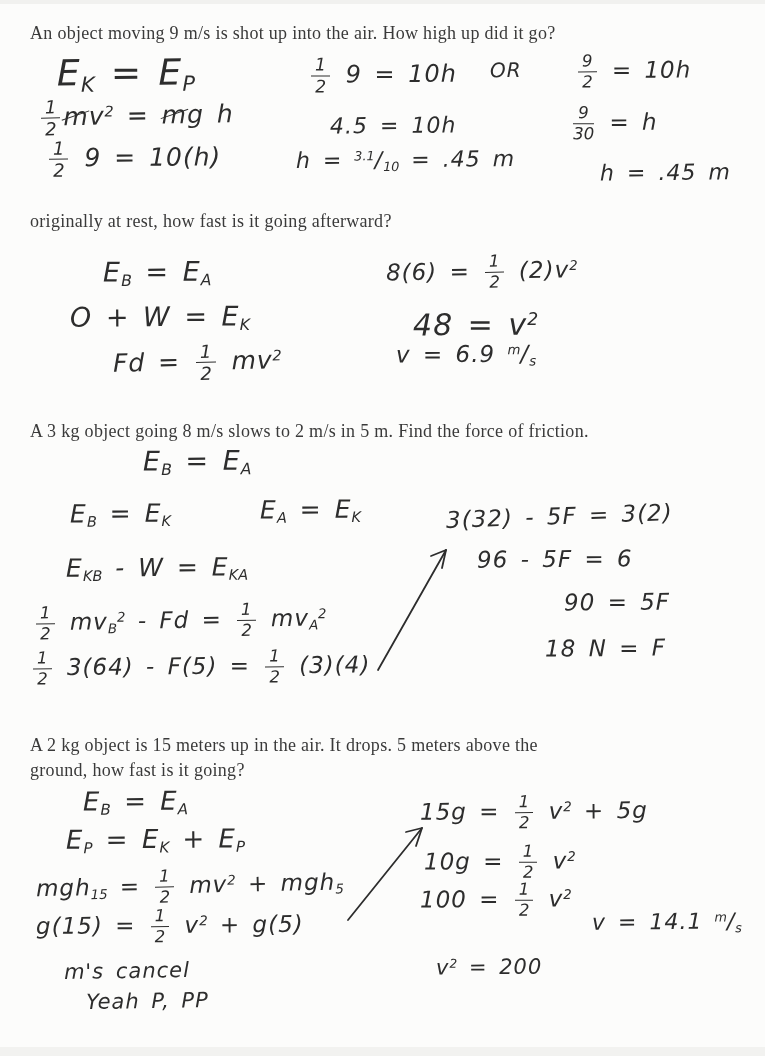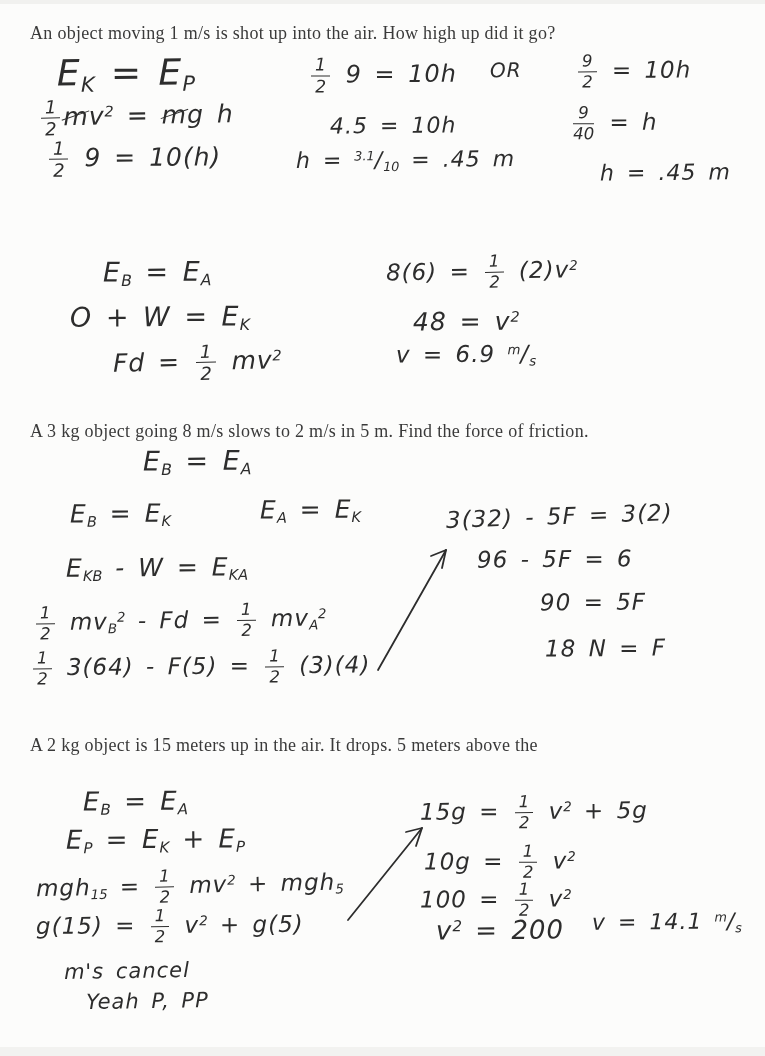--- a/index.html
+++ b/index.html
@@ -37,83 +37,85 @@
   svg.arrow line,svg.arrow path{stroke:#2d2d2d;stroke-width:1.8;fill:none;stroke-linecap:round;}
 </style>
 </head>
 <body>
 
 <main class="page">
   <div class="scan-edge-top"></div>
 
   <section>
     <div class="q" style="left:30px;top:21px">
-      <div>An object moving 1 m/s is shot up into the air.  How high up did it go?</div>
+      <div>An object moving 9 m/s is shot up into the air.  How high up did it go?</div>
     </div>
     <div class="hw" style="left:57px;top:52px;font-size:36px">E<sub>K</sub> = E<sub>P</sub></div>
     <div class="hw" style="left:38px;top:96px;font-size:25px;transform:rotate(-1deg)"><span class="frac"><span class="fn">1</span><span class="fd">2</span></span><span class="strike">m</span>v<sup>2</sup> = <span class="strike">m</span>g h</div>
     <div class="hw" style="left:46px;top:138px;font-size:25px"><span class="frac"><span class="fn">1</span><span class="fd">2</span></span> 9 = 10(h)</div>
 
     <div class="hw" style="left:308px;top:55px;font-size:24px"><span class="frac"><span class="fn">1</span><span class="fd">2</span></span> 9 = 10h</div>
     <div class="hw" style="left:490px;top:58px;font-size:20px">OR</div>
     <div class="hw" style="left:330px;top:113px;font-size:22px">4.5 = 10h</div>
     <div class="hw" style="left:296px;top:147px;font-size:22px">h = <sup>3.1</sup>/<sub>10</sub> = .45 m</div>
 
     <div class="hw" style="left:575px;top:52px;font-size:23px"><span class="frac"><span class="fn">9</span><span class="fd">2</span></span> = 10h</div>
-    <div class="hw" style="left:570px;top:104px;font-size:23px"><span class="frac"><span class="fn">9</span><span class="fd">40</span></span> = h</div>
+    <div class="hw" style="left:570px;top:104px;font-size:23px"><span class="frac"><span class="fn">9</span><span class="fd">30</span></span> = h</div>
     <div class="hw" style="left:600px;top:160px;font-size:22px">h = .45 m</div>
   </section>
 
   <section>
     <div class="q" style="left:30px;top:209px">
+      <div>originally at rest, how fast is it going afterward?</div>
     </div>
     <div class="hw" style="left:103px;top:256px;font-size:27px">E<sub>B</sub> = E<sub>A</sub></div>
     <div class="hw" style="left:70px;top:301px;font-size:27px">O + W = E<sub>K</sub></div>
     <div class="hw" style="left:113px;top:342px;font-size:25px;transform:rotate(-1.2deg)">Fd = <span class="frac"><span class="fn">1</span><span class="fd">2</span></span> mv<sup>2</sup></div>
 
     <div class="hw" style="left:386px;top:253px;font-size:23px;transform:rotate(-1deg)">8(6) = <span class="frac"><span class="fn">1</span><span class="fd">2</span></span> (2)v<sup>2</sup></div>
-    <div class="hw" style="left:413px;top:307px;font-size:25px">48 = v<sup>2</sup></div>
+    <div class="hw" style="left:413px;top:307px;font-size:30px">48 = v<sup>2</sup></div>
     <div class="hw" style="left:396px;top:341px;font-size:23px">v = 6.9 <sup>m</sup>/<sub>s</sub></div>
   </section>
 
   <section>
     <div class="q" style="left:30px;top:419px">
       <div>A 3 kg object going 8 m/s slows to 2 m/s in 5 m.  Find the force of friction.</div>
     </div>
     <div class="hw" style="left:143px;top:445px;font-size:27px">E<sub>B</sub> = E<sub>A</sub></div>
     <div class="hw" style="left:70px;top:499px;font-size:25px">E<sub>B</sub> = E<sub>K</sub></div>
     <div class="hw" style="left:260px;top:495px;font-size:25px">E<sub>A</sub> = E<sub>K</sub></div>
     <div class="hw" style="left:66px;top:553px;font-size:25px">E<sub>KB</sub> - W = E<sub>KA</sub></div>
     <div class="hw" style="left:33px;top:602px;font-size:23px;transform:rotate(-1deg)"><span class="frac"><span class="fn">1</span><span class="fd">2</span></span> mv<sub>B</sub><sup>2</sup> - Fd = <span class="frac"><span class="fn">1</span><span class="fd">2</span></span> mv<sub>A</sub><sup>2</sup></div>
     <div class="hw" style="left:30px;top:648px;font-size:23px"><span class="frac"><span class="fn">1</span><span class="fd">2</span></span> 3(64) - F(5) = <span class="frac"><span class="fn">1</span><span class="fd">2</span></span> (3)(4)</div>
 
     <div class="hw" style="left:446px;top:503px;font-size:23px;transform:rotate(-2deg)">3(32) - 5F = 3(2)</div>
     <div class="hw" style="left:477px;top:546px;font-size:23px">96 - 5F = 6</div>
-    <div class="hw" style="left:540px;top:589px;font-size:23px">90 = 5F</div>
+    <div class="hw" style="left:564px;top:589px;font-size:23px">90 = 5F</div>
     <div class="hw" style="left:545px;top:635px;font-size:23px">18 N = F</div>
 
     <svg class="arrow" style="left:368px;top:540px" width="90" height="140">
       <line x1="10" y1="130" x2="78" y2="10"></line>
       <path d="M78 10 L63 16 M78 10 L74 28"></path>
     </svg>
   </section>
 
   <section>
     <div class="q" style="left:30px;top:733px">
       <div>A 2 kg object is 15 meters up in the air.  It drops.  5 meters above the</div>
+      <div>ground, how fast is it going?</div>
     </div>
     <div class="hw" style="left:83px;top:786px;font-size:26px">E<sub>B</sub> = E<sub>A</sub></div>
     <div class="hw" style="left:66px;top:824px;font-size:26px">E<sub>P</sub> = E<sub>K</sub> + E<sub>P</sub></div>
     <div class="hw" style="left:36px;top:867px;font-size:23px;transform:rotate(-1.3deg)">mgh<sub>15</sub> = <span class="frac"><span class="fn">1</span><span class="fd">2</span></span> mv<sup>2</sup> + mgh<sub>5</sub></div>
     <div class="hw" style="left:36px;top:907px;font-size:23px">g(15) = <span class="frac"><span class="fn">1</span><span class="fd">2</span></span> v<sup>2</sup> + g(5)</div>
 
     <div class="hw" style="left:420px;top:793px;font-size:23px">15g = <span class="frac"><span class="fn">1</span><span class="fd">2</span></span> v<sup>2</sup> + 5g</div>
     <div class="hw" style="left:424px;top:843px;font-size:23px">10g = <span class="frac"><span class="fn">1</span><span class="fd">2</span></span> v<sup>2</sup></div>
     <div class="hw" style="left:420px;top:881px;font-size:23px">100 = <span class="frac"><span class="fn">1</span><span class="fd">2</span></span> v<sup>2</sup></div>
-    <div class="hw" style="left:436px;top:915px;font-size:26px">v<sup>2</sup> = 200</div>
+    <div class="hw" style="left:436px;top:955px;font-size:21px">v<sup>2</sup> = 200</div>
     <div class="hw" style="left:592px;top:909px;font-size:22px">v = 14.1 <sup>m</sup>/<sub>s</sub></div>
 
     <svg class="arrow" style="left:338px;top:818px" width="95" height="112">
       <line x1="10" y1="102" x2="84" y2="10"></line>
       <path d="M84 10 L68 14 M84 10 L78 28"></path>
     </svg>
 
     <div class="hw" style="left:64px;top:959px;font-size:21px;transform:rotate(-1deg)">m's cancel</div>
     <div class="hw" style="left:86px;top:989px;font-size:21px;transform:rotate(-1deg)">Yeah P, PP</div>
   </section>

